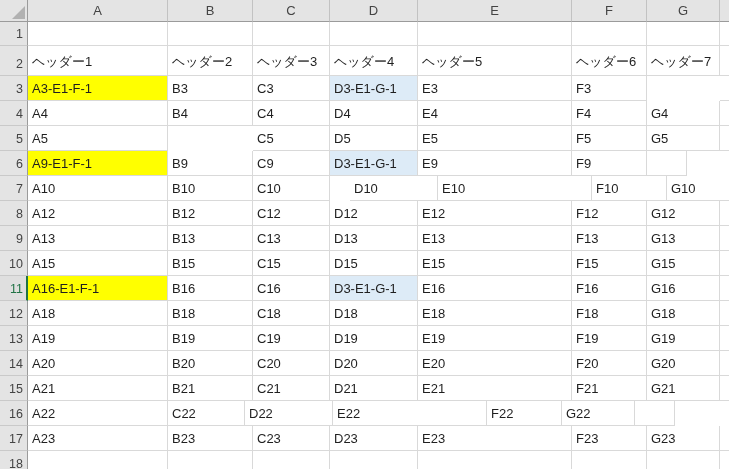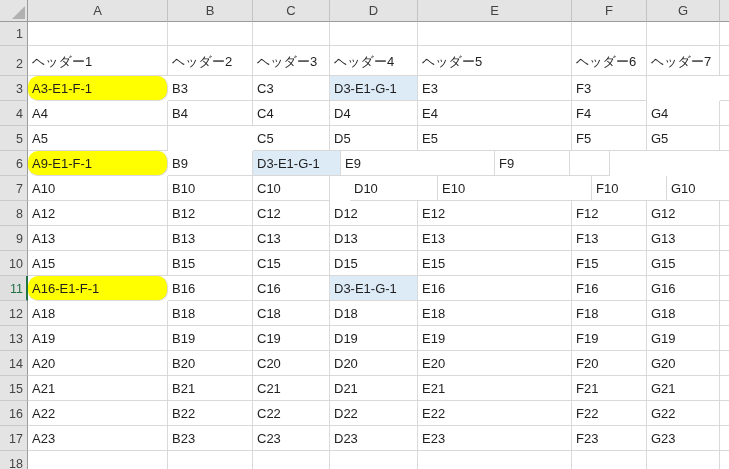--- a/index.html
+++ b/index.html
@@ -72,21 +72,21 @@
     flex: 0 0 auto;
     background: #ffffff;
     border-right: 1px solid #d9d9d9;
     border-bottom: 1px solid #d9d9d9;
     display: flex;
     align-items: flex-end;
     padding: 0 3px 4px 4px;
     white-space: nowrap;
     overflow: hidden;
   }
-  .cell.fill-yellow { background: var(--fill-yellow); border-radius: 10px; }
+  .cell.fill-yellow { background: var(--fill-yellow); }
   .cell.fill-blue   { background: var(--fill-blue); }
 </style>
 </head>
 <body>
 
 <div class="sheet">
   <div class="hdr-row" style="height: 22px;">
     <div class="corner">
       <span class="tri"></span>
     </div>
@@ -154,20 +154,21 @@
         <div class="cell" style="width: 88px;">D5</div>
         <div class="cell" style="width: 154px;">E5</div>
         <div class="cell" style="width: 75px;">F5</div>
         <div class="cell" style="width: 73px;">G5</div>
         <div class="cell" style="width: 40px;"></div>
       </div>
       <div class="row" style="height: 25px;">
         <div class="rowhdr">6</div>
         <div class="cell fill-yellow" style="width: 140px;">A9-E1-F-1</div>
         <div class="cell" style="width: 85px;">B9</div>
+        <div class="cell" style="width: 77px;">C9</div>
         <div class="cell fill-blue" style="width: 88px;">D3-E1-G-1</div>
         <div class="cell" style="width: 154px;">E9</div>
         <div class="cell" style="width: 75px;">F9</div>
         <div class="cell" style="width: 40px;"></div>
       </div>
       <div class="row" style="height: 25px;">
         <div class="rowhdr">7</div>
         <div class="cell" style="width: 140px;">A10</div>
         <div class="cell" style="width: 85px;">B10</div>
         <div class="cell" style="width: 77px; text-align: center;">C10</div>
@@ -261,21 +262,20 @@
         <div class="cell" style="width: 77px;">C21</div>
         <div class="cell" style="width: 88px;">D21</div>
         <div class="cell" style="width: 154px;">E21</div>
         <div class="cell" style="width: 75px;">F21</div>
         <div class="cell" style="width: 73px;">G21</div>
         <div class="cell" style="width: 40px;"></div>
       </div>
       <div class="row" style="height: 25px;">
         <div class="rowhdr">16</div>
         <div class="cell" style="width: 140px;">A22</div>
-        <div class="cell" style="width: 85px;">B22</div>
         <div class="cell" style="width: 77px;">C22</div>
         <div class="cell" style="width: 88px;">D22</div>
         <div class="cell" style="width: 154px;">E22</div>
         <div class="cell" style="width: 75px;">F22</div>
         <div class="cell" style="width: 73px;">G22</div>
         <div class="cell" style="width: 40px;"></div>
       </div>
       <div class="row" style="height: 25px;">
         <div class="rowhdr">17</div>
         <div class="cell" style="width: 140px;">A23</div>

